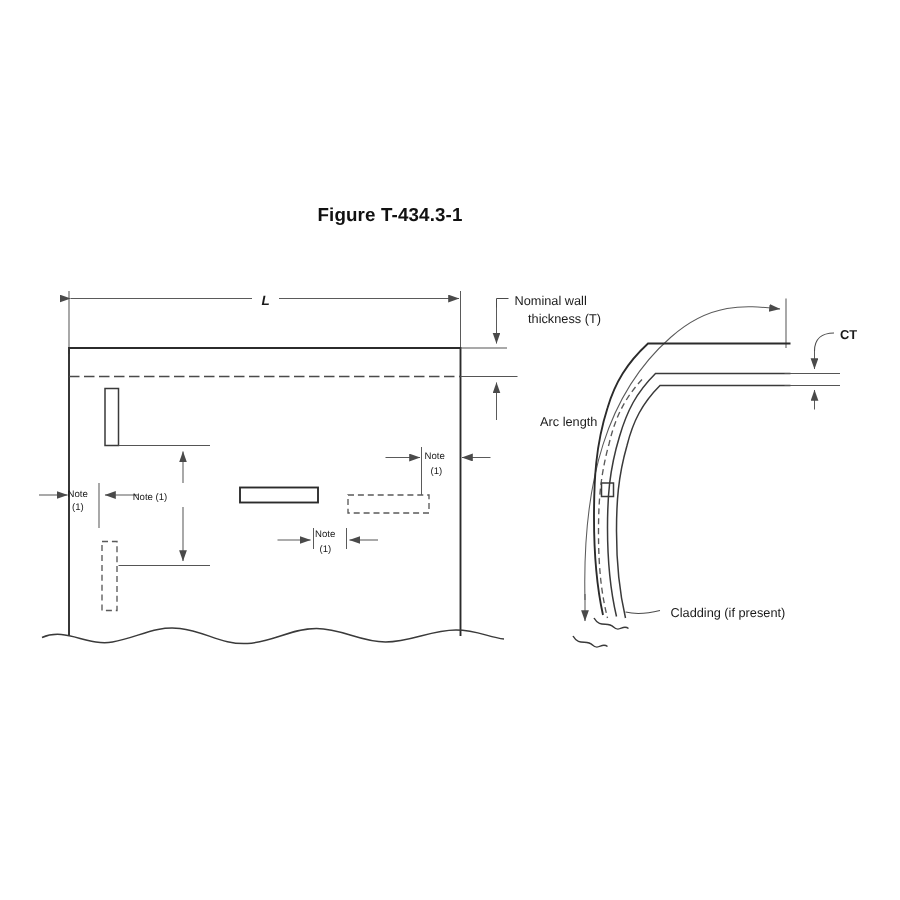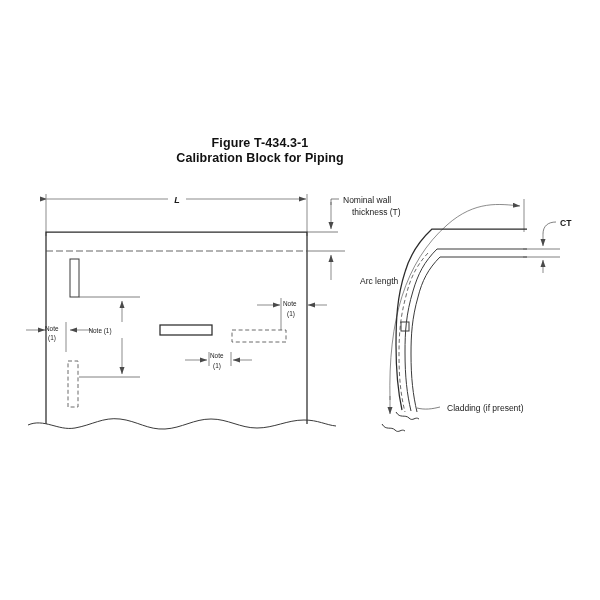--- a/index.html
+++ b/index.html
@@ -73,21 +73,20 @@
   .lead  { fill: none; stroke: #4a4a4a; stroke-width: 0.7; }
   .arrowfill { fill: #4a4a4a; stroke: none; }
 </style>
 </head>
 <body>
 
 <div id="figure-root">
 
   <div class="fig-title">
     <div>Figure T-434.3-1</div>
-    <div>Calibration Block for Piping</div>
   </div>
 
   <svg class="drawing" viewBox="0 0 600 600">
     <defs>
       <marker id="ah" markerWidth="8" markerHeight="8" refX="7.2" refY="2.6" orient="auto" markerUnits="userSpaceOnUse">
         <path d="M0,0 L7.4,2.6 L0,5.2 Z" class="arrowfill"></path>
       </marker>
       <marker id="ah2" markerWidth="8" markerHeight="8" refX="7.2" refY="2.6" orient="auto" markerUnits="userSpaceOnUse">
         <path d="M0,0 L7.4,2.6 L0,5.2 Z" class="arrowfill"></path>
       </marker>

